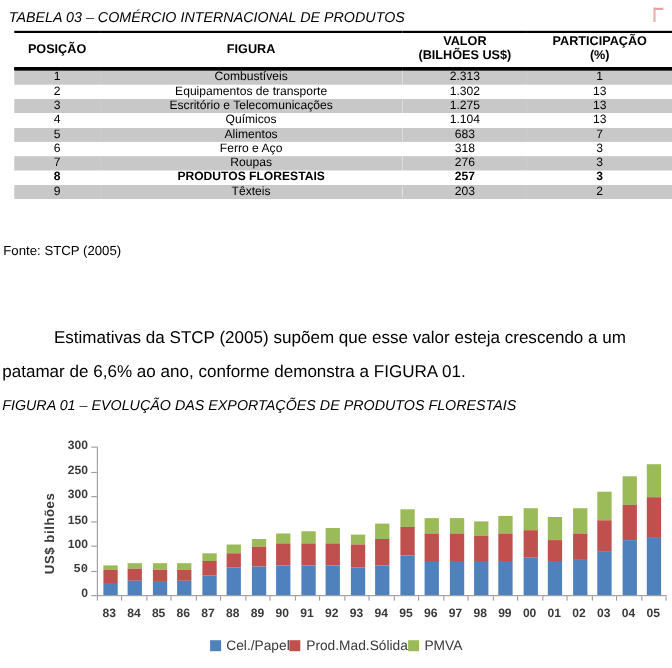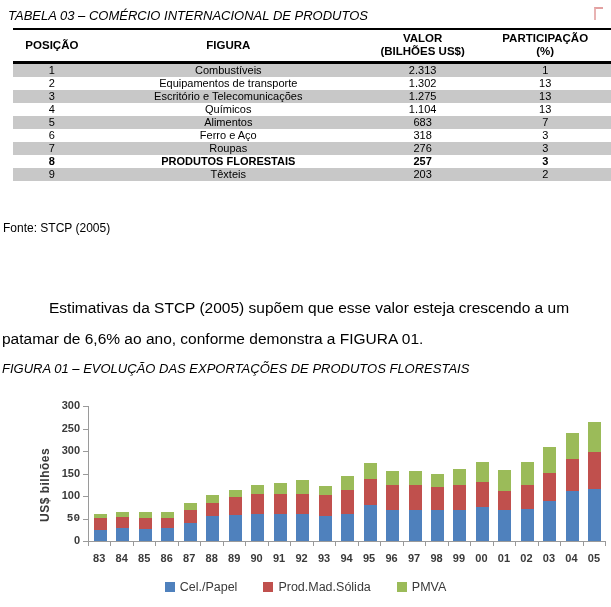--- a/index.html
+++ b/index.html
@@ -60,21 +60,21 @@
     position:absolute;width:32px;text-align:right;font-size:11px;font-weight:bold;color:#3a3a3a;
   }
   .ytick-mark{position:absolute;width:5px;height:1px;background:#9a9a9a;}
   .xtick-mark{position:absolute;width:1px;height:4px;background:#9a9a9a;}
   .x-labels{
     position:absolute;left:88px;top:160px;width:517px;display:flex;
   }
   .x-label{flex:1;text-align:center;font-size:11px;font-weight:bold;color:#3a3a3a;}
   .legend{
     position:absolute;left:0;top:188px;width:611px;
-    display:flex;justify-content:center;gap:26px;align-items:center;
+    display:flex;justify-content:center;align-items:center;
   }
   .legend-item{display:flex;align-items:center;gap:5px;font-size:12.5px;color:#3a3a3a;}
   .swatch{width:10px;height:10px;display:inline-block;}
 </style>
 </head>
 <body>
 
 <div class="doc-title">TABELA 03 – COMÉRCIO INTERNACIONAL DE PRODUTOS</div>
 <div class="annotation-mark"></div>
 

